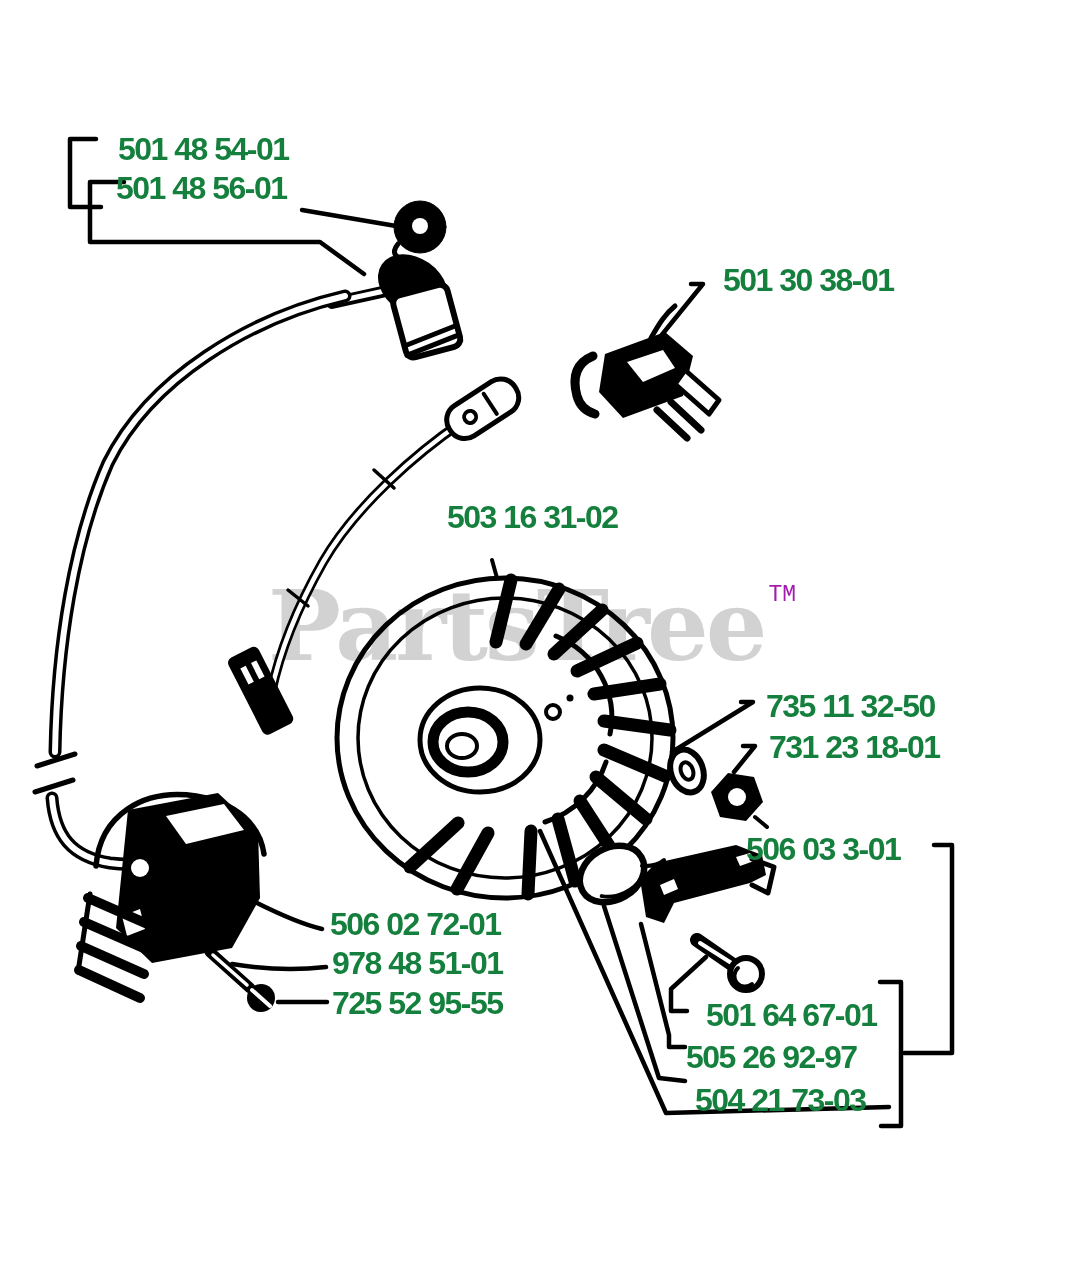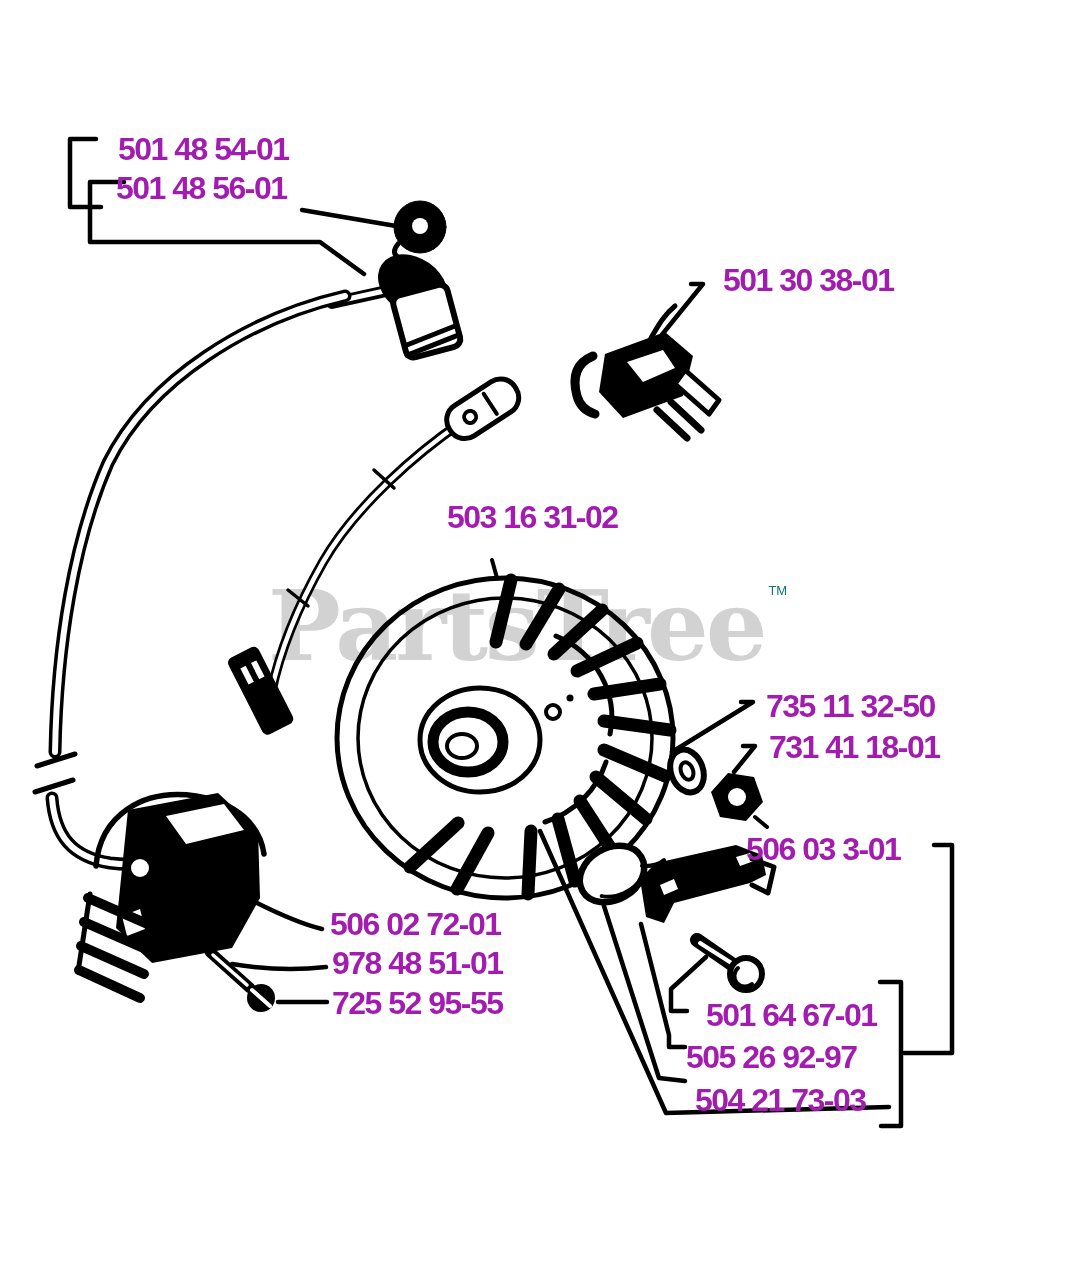--- a/index.html
+++ b/index.html
@@ -1,26 +1,26 @@
 <!DOCTYPE html>
 <html><head>
 <meta charset="utf-8">
 <style>
   html,body{margin:0;padding:0;background:#ffffff;}
   .stage{position:relative;width:1088px;height:1264px;background:#ffffff;overflow:hidden;
          font-family:"Liberation Sans", sans-serif;}
   .watermark{position:absolute;left:268px;top:578px;color:#d2d2d2;
              font-family:"DejaVu Serif", serif;font-weight:bold;font-size:97px;
              letter-spacing:-3px;line-height:1;white-space:nowrap;user-select:none;}
-  .watermark .tm{font-family:Liberation Sans, sans-serif;font-weight:normal;
-                 font-size:13px;letter-spacing:0;vertical-align:top;
-                 position:relative;top:6px;left:4px;color:#0f766e;}
+  .watermark .tm{font-family:Liberation Mono, monospace;font-weight:normal;
+                 font-size:23px;letter-spacing:0;vertical-align:top;
+                 position:relative;top:6px;left:4px;color:#a21caf;}
   .artwork{position:absolute;left:0;top:0;}
   .pn{position:absolute;font-weight:bold;font-size:32px;letter-spacing:-1.5px;
-      color:#a21caf;line-height:1;white-space:nowrap;}
+      color:#15803d;line-height:1;white-space:nowrap;}
 </style>
 </head>
 <body>
 
 <div class="stage">
 
   <div class="watermark">
     <span>PartsTree</span><span class="tm">TM</span>
   </div>
 
@@ -179,21 +179,21 @@
       <circle cx="261" cy="998" r="14" fill="#000" stroke="none"></circle>
       <line x1="252" y1="990" x2="270" y2="1006" stroke="#fff" stroke-width="4"></line>
     </g>
   </svg>
 
   <div class="pn" style="left:118px;top:133px">501 48 54-01</div>
   <div class="pn" style="left:116px;top:172px">501 48 56-01</div>
   <div class="pn" style="left:723px;top:264px">501 30 38-01</div>
   <div class="pn" style="left:447px;top:501px">503 16 31-02</div>
   <div class="pn" style="left:766px;top:690px">735 11 32-50</div>
-  <div class="pn" style="left:769px;top:731px">731 41 18-01</div>
+  <div class="pn" style="left:769px;top:731px">731 23 18-01</div>
   <div class="pn" style="left:746px;top:833px">506 03 3-01</div>
   <div class="pn" style="left:330px;top:908px">506 02 72-01</div>
   <div class="pn" style="left:332px;top:947px">978 48 51-01</div>
   <div class="pn" style="left:332px;top:987px">725 52 95-55</div>
   <div class="pn" style="left:706px;top:999px">501 64 67-01</div>
   <div class="pn" style="left:686px;top:1041px">505 26 92-97</div>
   <div class="pn" style="left:695px;top:1084px">504 21 73-03</div>
 
 </div>
 

